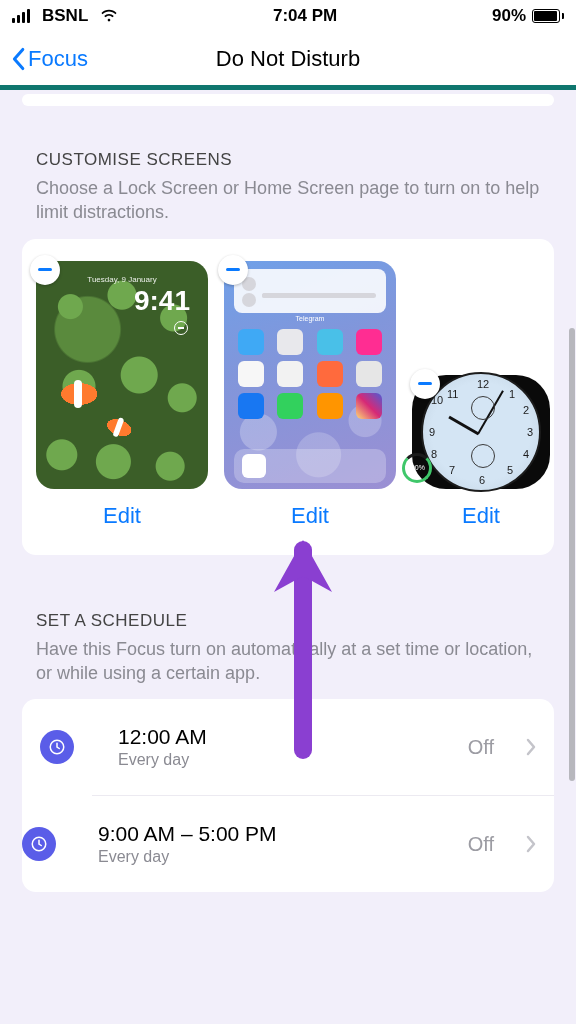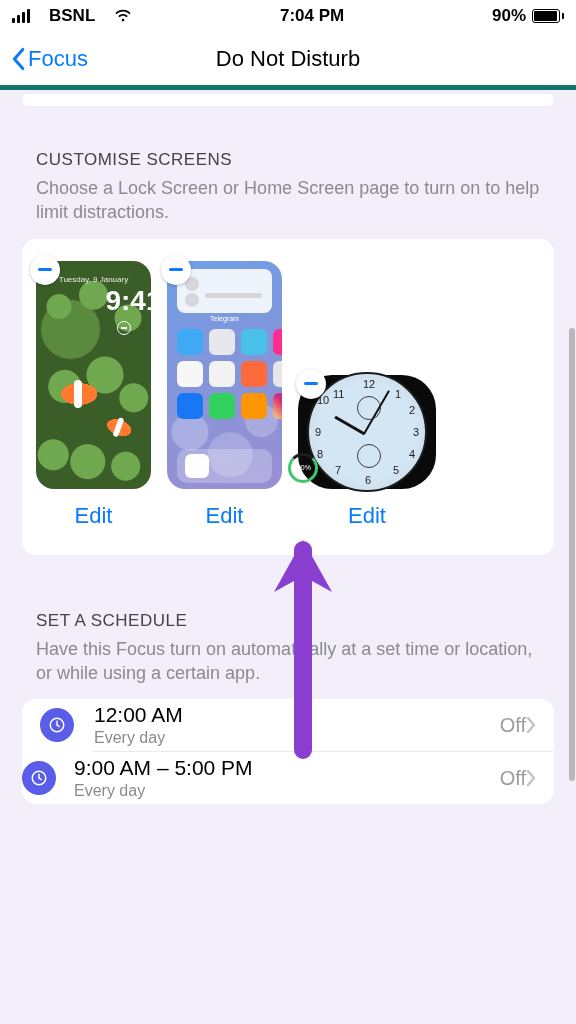--- a/index.html
+++ b/index.html
@@ -16,21 +16,21 @@
     height: 32px;
     background: #fff;
     display: flex;
     align-items: center;
     justify-content: space-between;
     padding: 0 12px;
     font-size: 17px;
     font-weight: 600;
     color: #000;
   }
-  .status-left { display: flex; align-items: center; gap: 19px; }
+  .status-left { display: flex; align-items: center; gap: 12px; }
   .status-right { display: flex; align-items: center; gap: 6px; }
   .signal-bars { display: flex; align-items: flex-end; gap: 2px; }
   .signal-bars span { width: 3px; background: #000; border-radius: 1px; }
   .signal-bars span:nth-child(1){height:5px}
   .signal-bars span:nth-child(2){height:8px}
   .signal-bars span:nth-child(3){height:11px}
   .signal-bars span:nth-child(4){height:14px}
   .wifi-icon { width:18px; height:14px; }
   .battery { display:flex; align-items:center; gap:2px; }
   .battery-body { width:28px; height:14px; border:1.5px solid #000; border-radius:3px; position:relative; }
@@ -66,21 +66,21 @@
   .section-desc {
     font-size:18px; color:#8a8a92; margin:6px 14px 0; line-height:1.35;
   }
   
   .screens-card {
     background:#fff; border-radius:14px; margin-top:14px;
     padding:22px 14px 26px; display:flex; gap:16px; align-items:flex-end;
   }
   .screen-col { flex:0 0 auto; display:flex; flex-direction:column; align-items:center; position:relative; }
   .lock-preview, .home-preview {
-    width:115px; height:228px; border-radius:18px; position:relative; overflow:hidden;
+    width:172px; height:228px; border-radius:18px; position:relative; overflow:hidden;
   }
   .watch-preview {
     width:138px; height:114px; border-radius:34px; background:#0a0a0a; position:relative;
     display:flex; align-items:center; justify-content:center;
   }
   .remove-badge {
     position:absolute; top:-6px; left:-6px; width:30px; height:30px; background:#fff;
     border-radius:50%; display:flex; align-items:center; justify-content:center;
     box-shadow:0 1px 3px rgba(0,0,0,.25); z-index:3;
   }
@@ -166,32 +166,32 @@
   }
   .watch-num{position:absolute;font-size:11px;color:#1c1c1c;font-weight:500;}
   .watch-sub{position:absolute;width:24px;height:24px;border:1px solid #3a3a3a;border-radius:50%;}
   .watch-ring{position:absolute;left:-10px;bottom:6px;width:30px;height:30px;border:3px solid #3fc76a;border-radius:50%;border-top-color:#1c1c1c;}
   .watch-ring span{position:absolute;top:8px;left:2px;color:#fff;font-size:7px;}
   
   .schedule-card{
     background:#fff;border-radius:14px;margin-top:14px;
   }
   .schedule-row{
-    display:flex;align-items:center;padding:4px 18px;position:relative;
+    display:flex;align-items:center;padding:26px 18px;position:relative;gap:24px;
   }
   .schedule-row + .schedule-row { border-top:1px solid #eceaf1; margin-left:70px; padding-left:0;}
   .schedule-row + .schedule-row .sched-icon{ margin-left:-70px; margin-right:18px;}
   .sched-icon{
     width:34px;height:34px;border-radius:50%;background:#5a5de8;
     display:flex;align-items:center;justify-content:center;margin-right:20px;flex:0 0 auto;
   }
   .sched-text{flex:1;}
   .sched-time{font-size:21px;color:#000;font-weight:400;}
   .sched-sub{font-size:16px;color:#8a8a92;margin-top:2px;}
-  .sched-status{font-size:20px;color:#9c9ca3;margin-right:0;}
+  .sched-status{font-size:20px;color:#9c9ca3;margin-right:8px;}
   .chev{color:#c4c4ca;}
   
   .annotation-arrow{
     position:absolute;left:258px;top:540px;pointer-events:none;z-index:10;
   }
   
   .scroll-hint{
     position:absolute;right:1px;top:328px;width:6px;height:453px;background:#b7b7bd;border-radius:3px;
   }
 </style>

